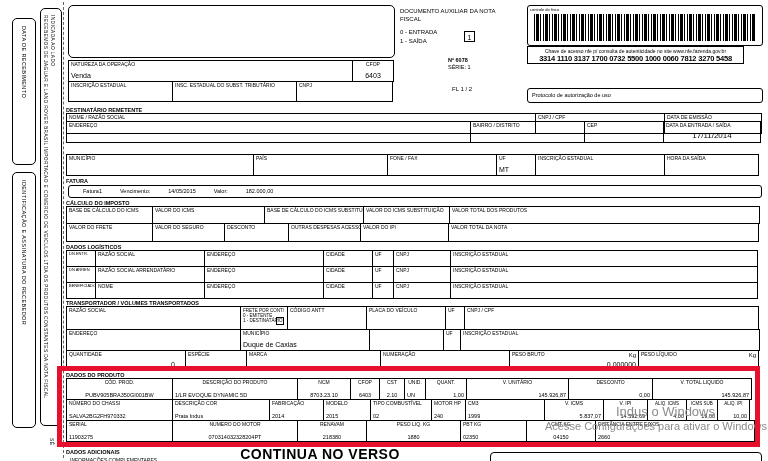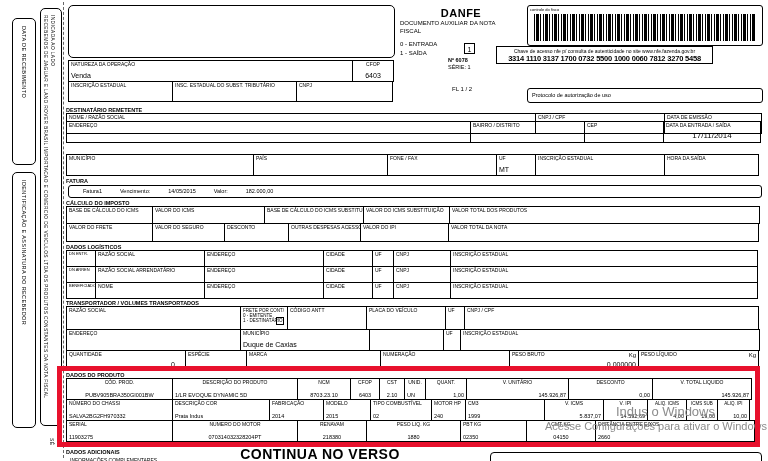--- a/index.html
+++ b/index.html
@@ -36,39 +36,38 @@
 </div>
 <div class="vbox" style="left:40px;top:8px;width:22px;height:418px;padding:6px 1px;justify-content:flex-start">
   <span class="vert" style="font-size:4.8px">RECEBEMOS DE JAGUAR E LAND ROVER BRASIL IMPORTACAO E COMERCIO DE VEICULOS LTDA OS PRODUTOS CONSTANTES DA NOTA FISCAL INDICADA AO LADO</span>
 </div>
 <span class="vert abs" style="left:47px;top:438px;font-size:5px">SÉ</span>
 <div class="abs" style="left:63px;top:2px;height:456px;border-left:1px dashed #666"></div>
 
 <div class="abs rb" style="left:68px;top:5px;width:327px;height:53px"></div>
 
 <div class="abs" style="left:400px;top:7px;width:122px">
-  <div style="text-align:center;font-weight:bold;font-size:11px;letter-spacing:.5px">DANFE</div>
   <div class="s6" style="line-height:1.25;margin-top:1px;width:104px">DOCUMENTO AUXILIAR DA NOTA FISCAL</div>
   <div style="position:relative;margin-top:5px;font-size:6px;line-height:1.45">
     <div>0 - ENTRADA</div>
     <div>1 - SAÍDA</div>
     <div class="box" style="position:absolute;left:64px;top:3px;width:11px;height:11px;text-align:center;font-size:7px;line-height:11px">1</div>
   </div>
 </div>
 <div class="abs" style="left:448px;top:57px;font-size:5.5px;line-height:1.35">
   <div style="font-weight:bold">Nº 6078</div>
   <div>SÉRIE: 1</div>
 </div>
 <div class="abs s6" style="left:452px;top:86px">FL 1 / 2</div>
 
 <div class="abs rb" style="left:527px;top:5px;width:236px;height:41px;border-radius:3px">
   <div class="s4" style="padding:1px 2px">controle do fisco</div>
   <div class="barcode"></div>
 </div>
-<div class="abs box" style="left:496px;top:46px;width:217px;height:18px;text-align:center">
+<div class="abs box" style="left:527px;top:46px;width:217px;height:18px;text-align:center">
   <div class="s5" style="margin-top:1px">Chave de acesso nfe p/ consulta de autenticidade no site www.nfe.fazenda.gov.br</div>
   <div style="font-size:7.5px;font-weight:bold;letter-spacing:-.2px">3314 1110 3137 1700 0732 5500 1000 0060 7812 3270 5458</div>
 </div>
 <div class="abs rb s55" style="left:527px;top:88px;width:236px;height:15px;border-radius:3px;padding:3px 4px">Protocolo de autorização de uso</div>
 
 <div class="row" style="left:68px;top:60px;height:22px">
   <div class="c" style="width:285px">
     <span class="l">NATUREZA DA OPERAÇÃO</span>
     <span class="v vb">Venda</span>
   </div>

